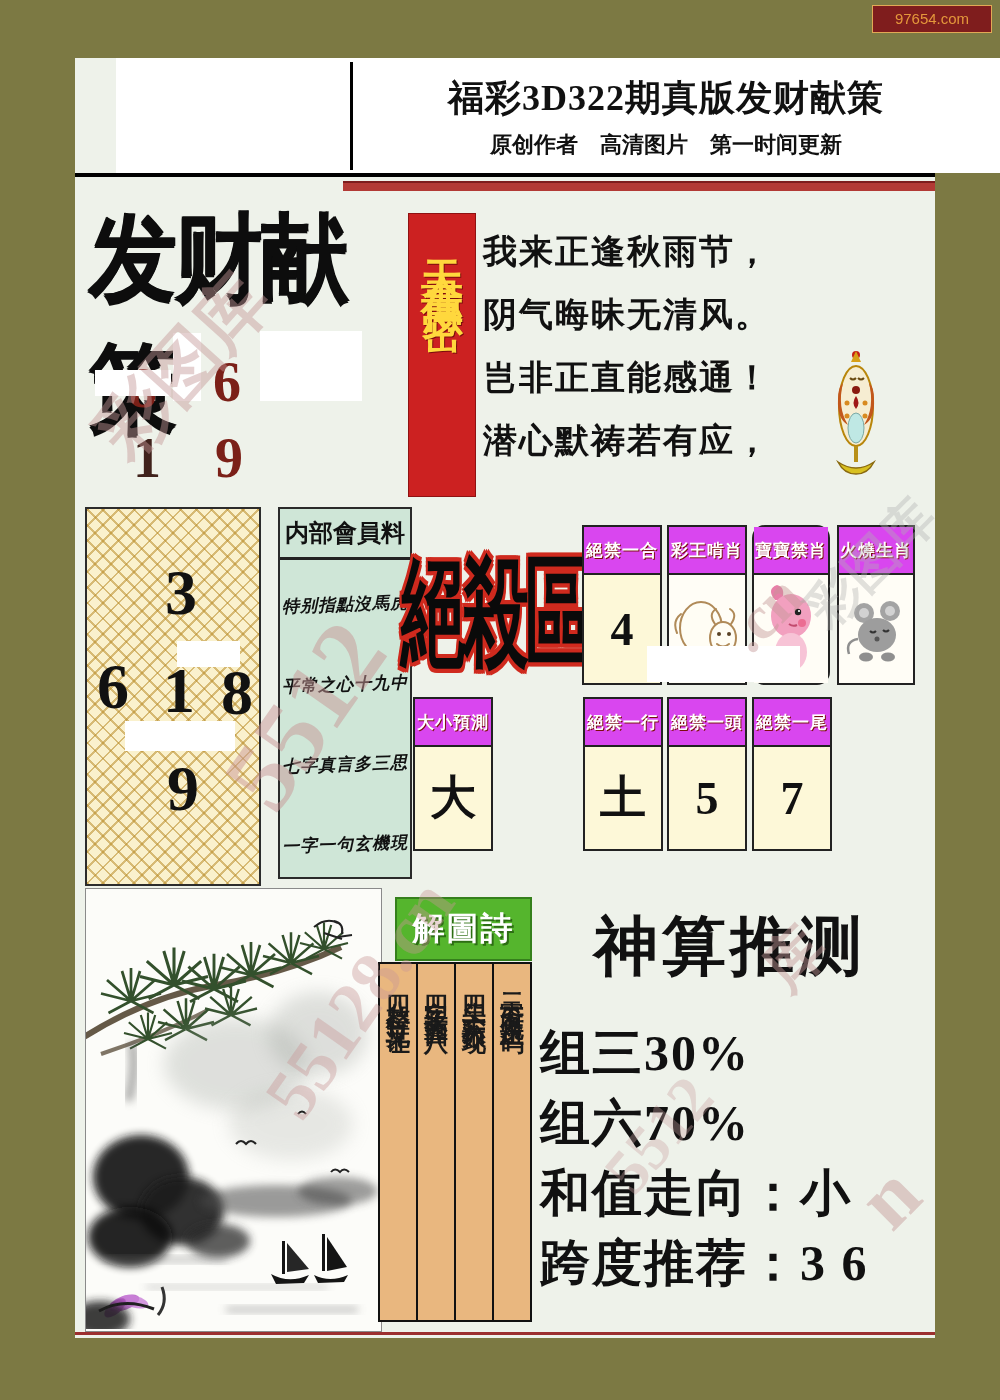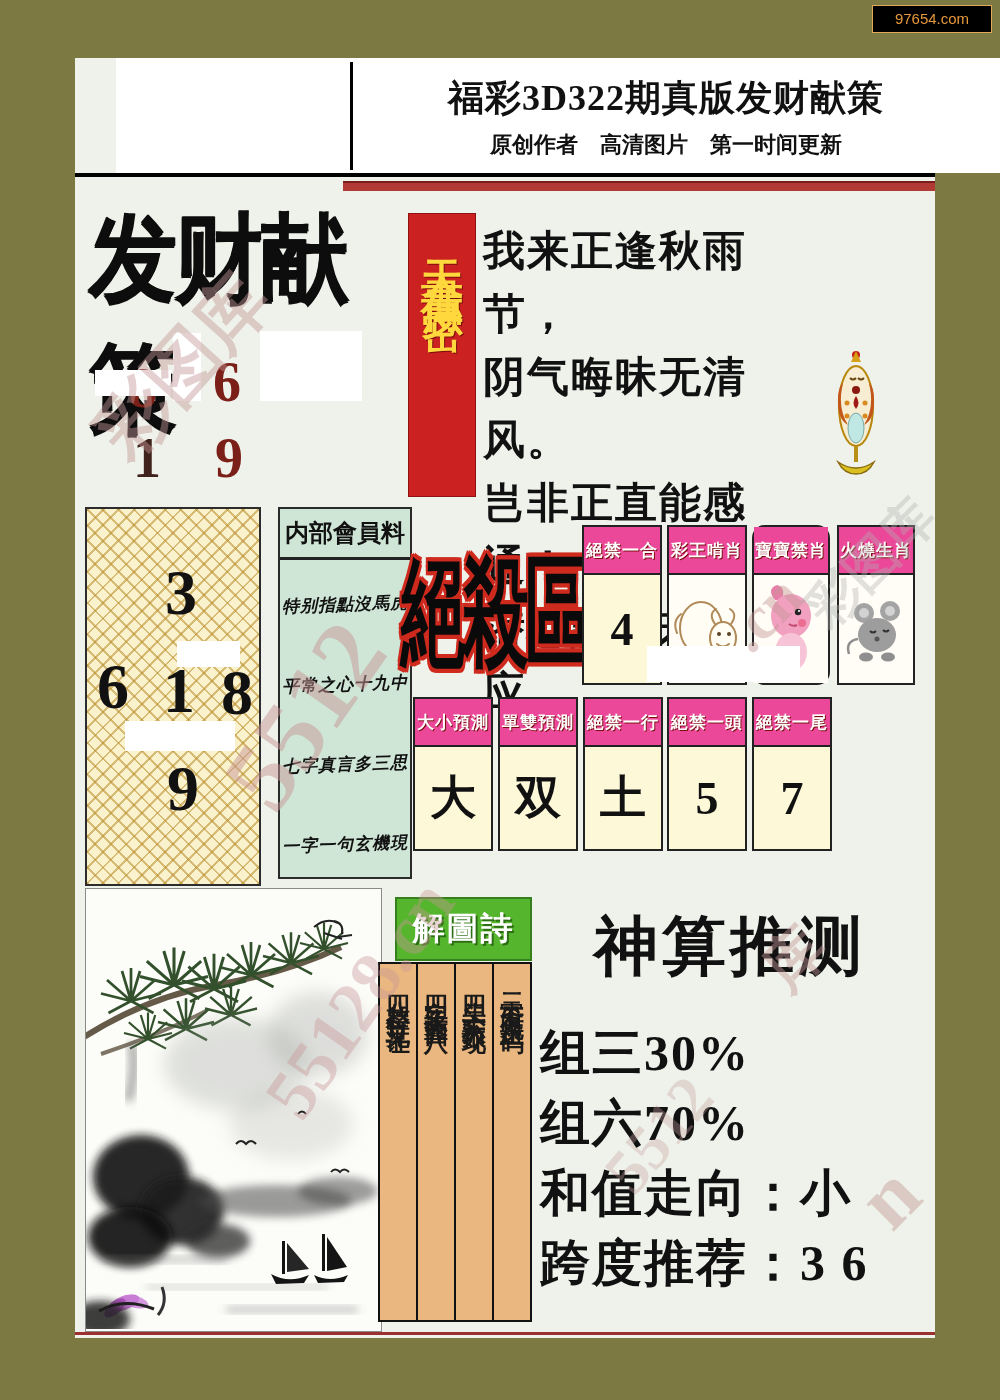--- a/index.html
+++ b/index.html
@@ -6,21 +6,21 @@
   body{
     width:1000px;height:1400px;position:relative;overflow:hidden;
     background:#7c7943;
     font-family:"Liberation Serif","DejaVu Serif",serif;
     color:#111;
   }
   .abs{position:absolute;}
   
   .site-box{
     right:8px;top:5px;width:118px;height:26px;line-height:26px;text-align:center;
-    background:#000000;border:1px solid #e2a955;color:#e4973b;
+    background:#7f1d1d;border:1px solid #e2a955;color:#e4973b;
     font-size:15px;font-family:"Liberation Sans","DejaVu Sans",sans-serif;
   }
   
   .paper{left:75px;top:58px;width:860px;height:1280px;background:#eef2ea;}
   .hdr{left:0;top:0;width:964px;height:115px;background:#ffffff;margin-left:41px;}
   .hdr-divider{left:234px;top:4px;width:3px;height:108px;background:#000;}
   .hdr-title{left:250px;top:16px;width:600px;text-align:center;font-size:36px;font-weight:700;letter-spacing:1px;}
   .hdr-sub{left:250px;top:72px;width:600px;text-align:center;font-size:22px;font-weight:600;}
   .hdr-rule{left:0;top:115px;width:860px;height:4px;background:#000;}
   .red-bar{left:268px;top:123px;width:592px;height:8px;background:#b23a35;border-top:2px solid #7c1d1d;}
@@ -29,42 +29,42 @@
     letter-spacing:-2px;transform:scale(1.02,1.12);transform-origin:left top;
     text-shadow:1px 0 0 #0d0d0d,0 1px 0 #0d0d0d;}
   .num{font-weight:700;color:#7b2018;font-size:56px;line-height:1;}
   .num-dark{color:#40221c;}
   .redact{background:#fff;}
   
   .banner{left:333px;top:155px;width:66px;height:282px;background:#cc2121;border:1px solid #8f1212;
     display:flex;align-items:flex-start;justify-content:center;}
   .banner-text{writing-mode:vertical-rl;text-orientation:upright;color:#ffd83d;font-weight:700;
     font-size:42px;letter-spacing:16px;padding-top:12px;text-shadow:1px 1px 0 #7a0d0d;}
-  .poem{left:408px;top:162px;width:330px;font-size:42px;font-weight:700;line-height:63px;letter-spacing:2px;}
+  .poem{left:408px;top:162px;width:330px;font-size:34px;font-weight:700;line-height:63px;letter-spacing:2px;}
   
   .mesh{left:10px;top:449px;width:172px;height:375px;border:2px solid #2c2c2c;
     background:
       repeating-linear-gradient(45deg, rgba(186,141,43,.55) 0 2px, transparent 2px 11px),
       repeating-linear-gradient(-45deg, rgba(186,141,43,.55) 0 2px, transparent 2px 11px),
       #faf1cd;}
   .mesh .n{position:absolute;font-size:64px;font-weight:700;color:#111;line-height:1;}
   
   .member{left:187px;top:449px;width:130px;height:368px;background:#cfe6d7;border:2px solid #2a2a2a;margin-left:16px;}
   .member-hd{left:0;top:8px;width:130px;text-align:center;font-size:24px;font-weight:700;}
   .member-rule{left:0;top:48px;width:130px;height:3px;background:#222;}
   .member-line{left:0;width:130px;text-align:center;font-size:17px;font-weight:700;font-style:italic;
     letter-spacing:1px;transform:rotate(-2deg);}
   
   .jsq-title{left:326px;top:472px;width:190px;font-size:66px;font-weight:900;letter-spacing:-4px;
     transform:scaleY(1.85);transform-origin:left top;color:#0a0a0a;
     text-shadow:2px 0 0 #cf2a1e,-2px 0 0 #cf2a1e,0 2px 0 #cf2a1e,0 -2px 0 #cf2a1e,
       2px 2px 0 #cf2a1e,-2px -2px 0 #cf2a1e,2px -2px 0 #cf2a1e,-2px 2px 0 #cf2a1e;}
   
   .col{border:2px solid #222;}
-  .col-hd{height:46px;background:#ec4899;color:#fff;display:flex;align-items:center;justify-content:center;
+  .col-hd{height:46px;background:#d946ef;color:#fff;display:flex;align-items:center;justify-content:center;
     font-size:17px;font-weight:700;letter-spacing:1px;border-bottom:2px solid #222;
     text-shadow:1px 1px 0 #7a0d0d;}
   .col-cell{display:flex;align-items:center;justify-content:center;}
   .cream{background:#fdf8d8;}
   .whitebg{background:#fffdf6;}
   .big-val{font-size:46px;font-weight:700;color:#111;}
   
   .painting{left:10px;top:830px;width:295px;height:442px;background:#fcfcf9;border:1px solid #8a8a8a;}
   
   .jts-hd{left:320px;top:839px;width:133px;height:60px;background:#55b52d;border:2px solid #35801c;
@@ -212,26 +212,20 @@
       </svg>
     </div>
   </div>
 
   <div class="abs redact" style="left:572px;top:588px;width:153px;height:36px;"></div>
 
   <div class="abs col" style="left:338px;top:639px;width:76px;">
     <div class="col-hd">大小預測</div>
     <div class="col-cell cream" style="height:102px;">
       <span class="big-val">大</span>
-    </div>
-  </div>
-  <div class="abs col" style="left:423px;top:639px;width:76px;">
-    <div class="col-hd">單雙預測</div>
-    <div class="col-cell cream" style="height:102px;">
-      <span class="big-val">双</span>
     </div>
   </div>
   <div class="abs col" style="left:508px;top:639px;width:76px;">
     <div class="col-hd">絕禁一行</div>
     <div class="col-cell cream" style="height:102px;">
       <span class="big-val">土</span>
     </div>
   </div>
   <div class="abs col" style="left:592px;top:639px;width:76px;">
     <div class="col-hd">絕禁一頭</div>

